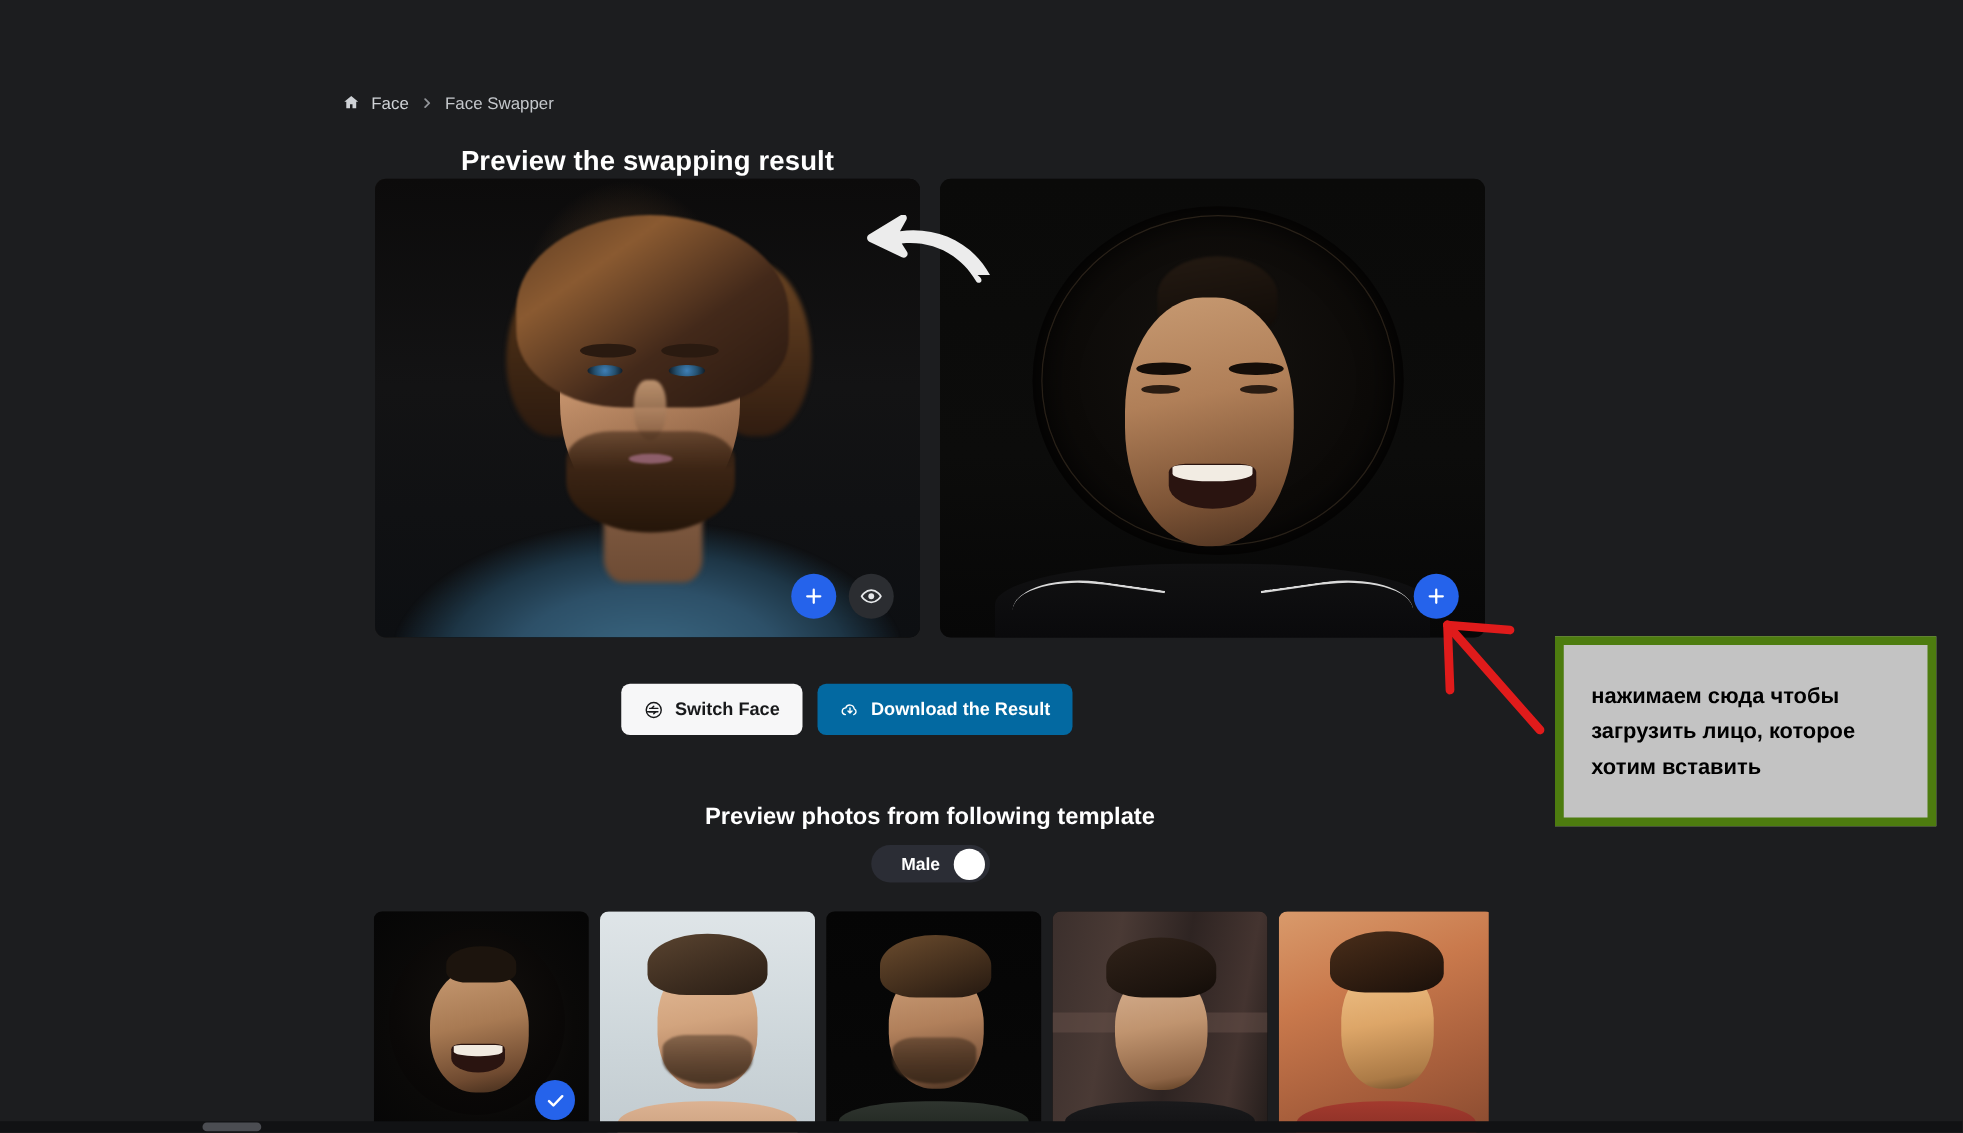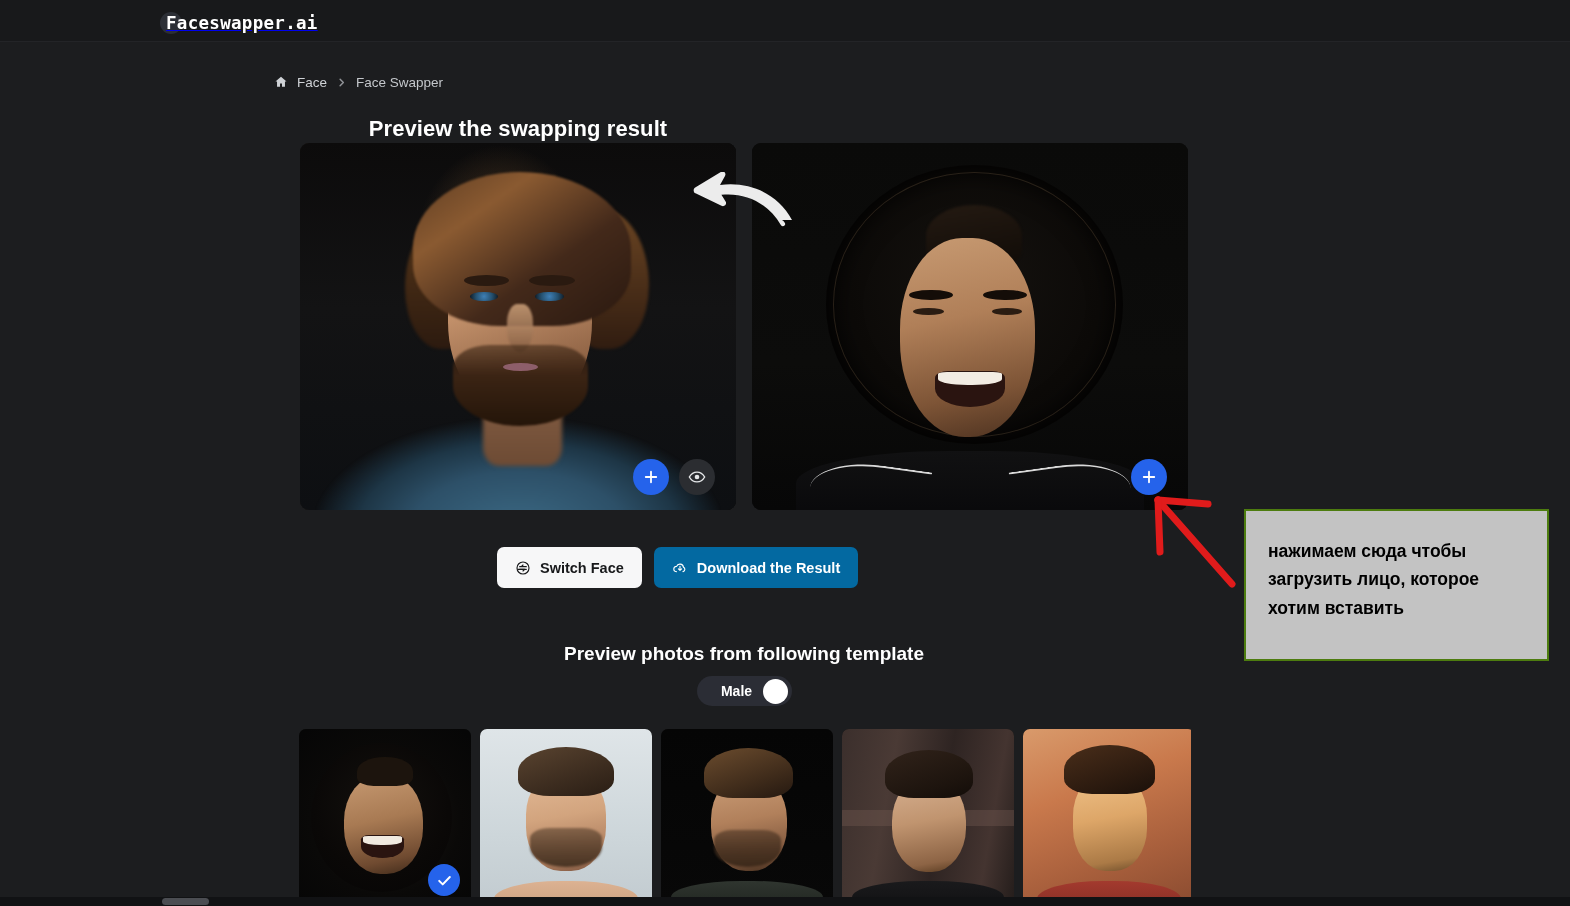--- a/index.html
+++ b/index.html
@@ -325,21 +325,21 @@
     width: 106px; height: 106px;
     pointer-events: none;
   }
 
   
   #annotation-box {
     position: absolute;
     left: 1244px; top: 509px;
     width: 305px; height: 152px;
     background: #c3c3c3;
-    border: 2px solid #4d7c0f;
+    border: 7px solid #4d7c0f;
     padding: 26px 22px 0 22px;
   }
   #annotation-box .note-text {
     color: #000000;
     font-size: 17.5px;
     font-weight: 700;
     line-height: 1.62;
   }
 
   
@@ -504,26 +504,20 @@
     width: 47px; height: 7px;
     background: #4b4d52;
     border-radius: 4px;
   }
 </style>
 </head>
 <body>
 
 <div id="app">
 
-  <div class="site-header">
-    <a class="logo-wrap" href="#">
-      <span class="logo-badge"></span>
-      <span class="logo-text">Faceswapper.ai</span>
-    </a>
-  </div>
 
   <nav class="breadcrumb">
     <span>
       <svg class="bc-home-icon" viewBox="0 0 24 24" fill="#cfd2d6">
         <path d="M12 3 2.5 11h2.7v9h5.1v-5.6h3.4V20h5.1v-9h2.7z"></path>
       </svg>
     </span>
     <a class="bc-link" href="#">Face</a>
     <span>
       <svg class="bc-sep" viewBox="0 0 24 24" fill="none" stroke="#b9bcc1" stroke-width="3.2" stroke-linecap="round" stroke-linejoin="round">

